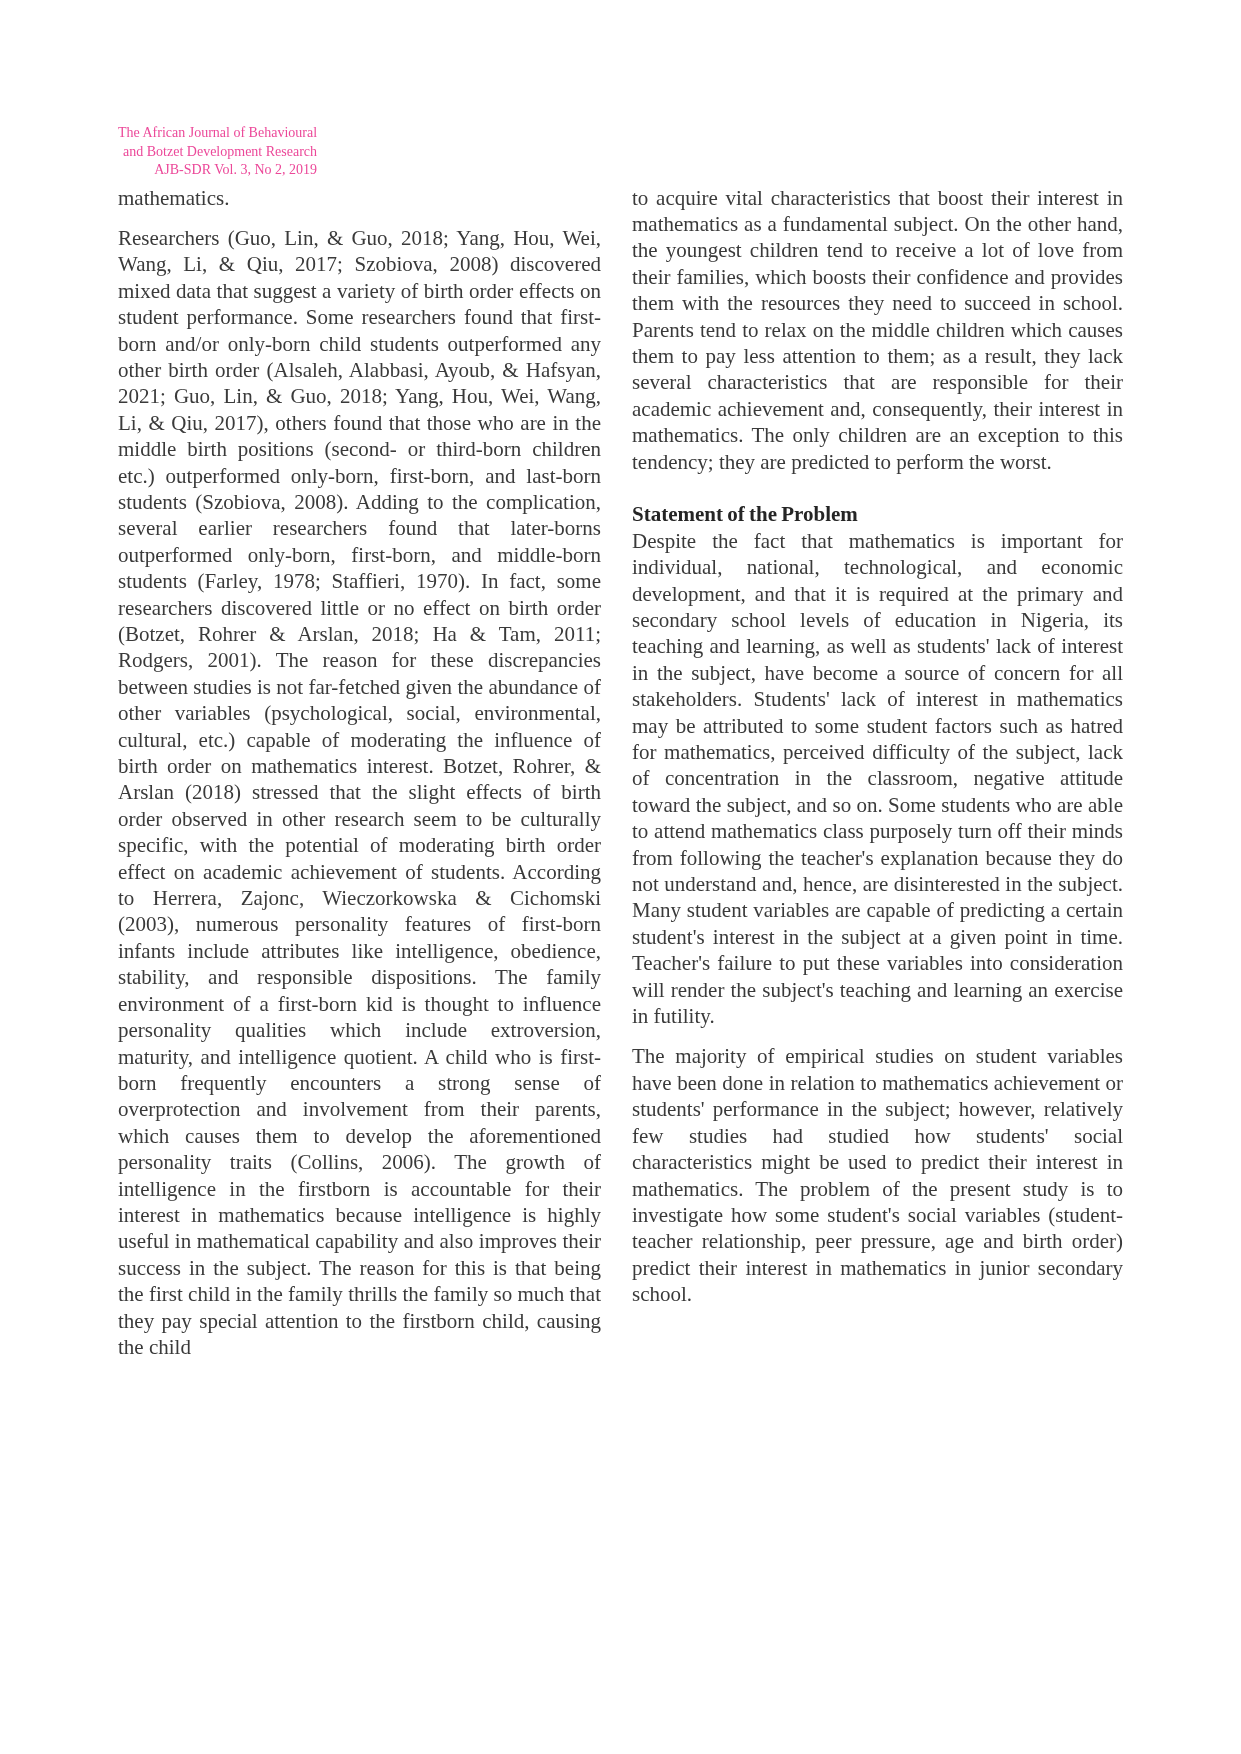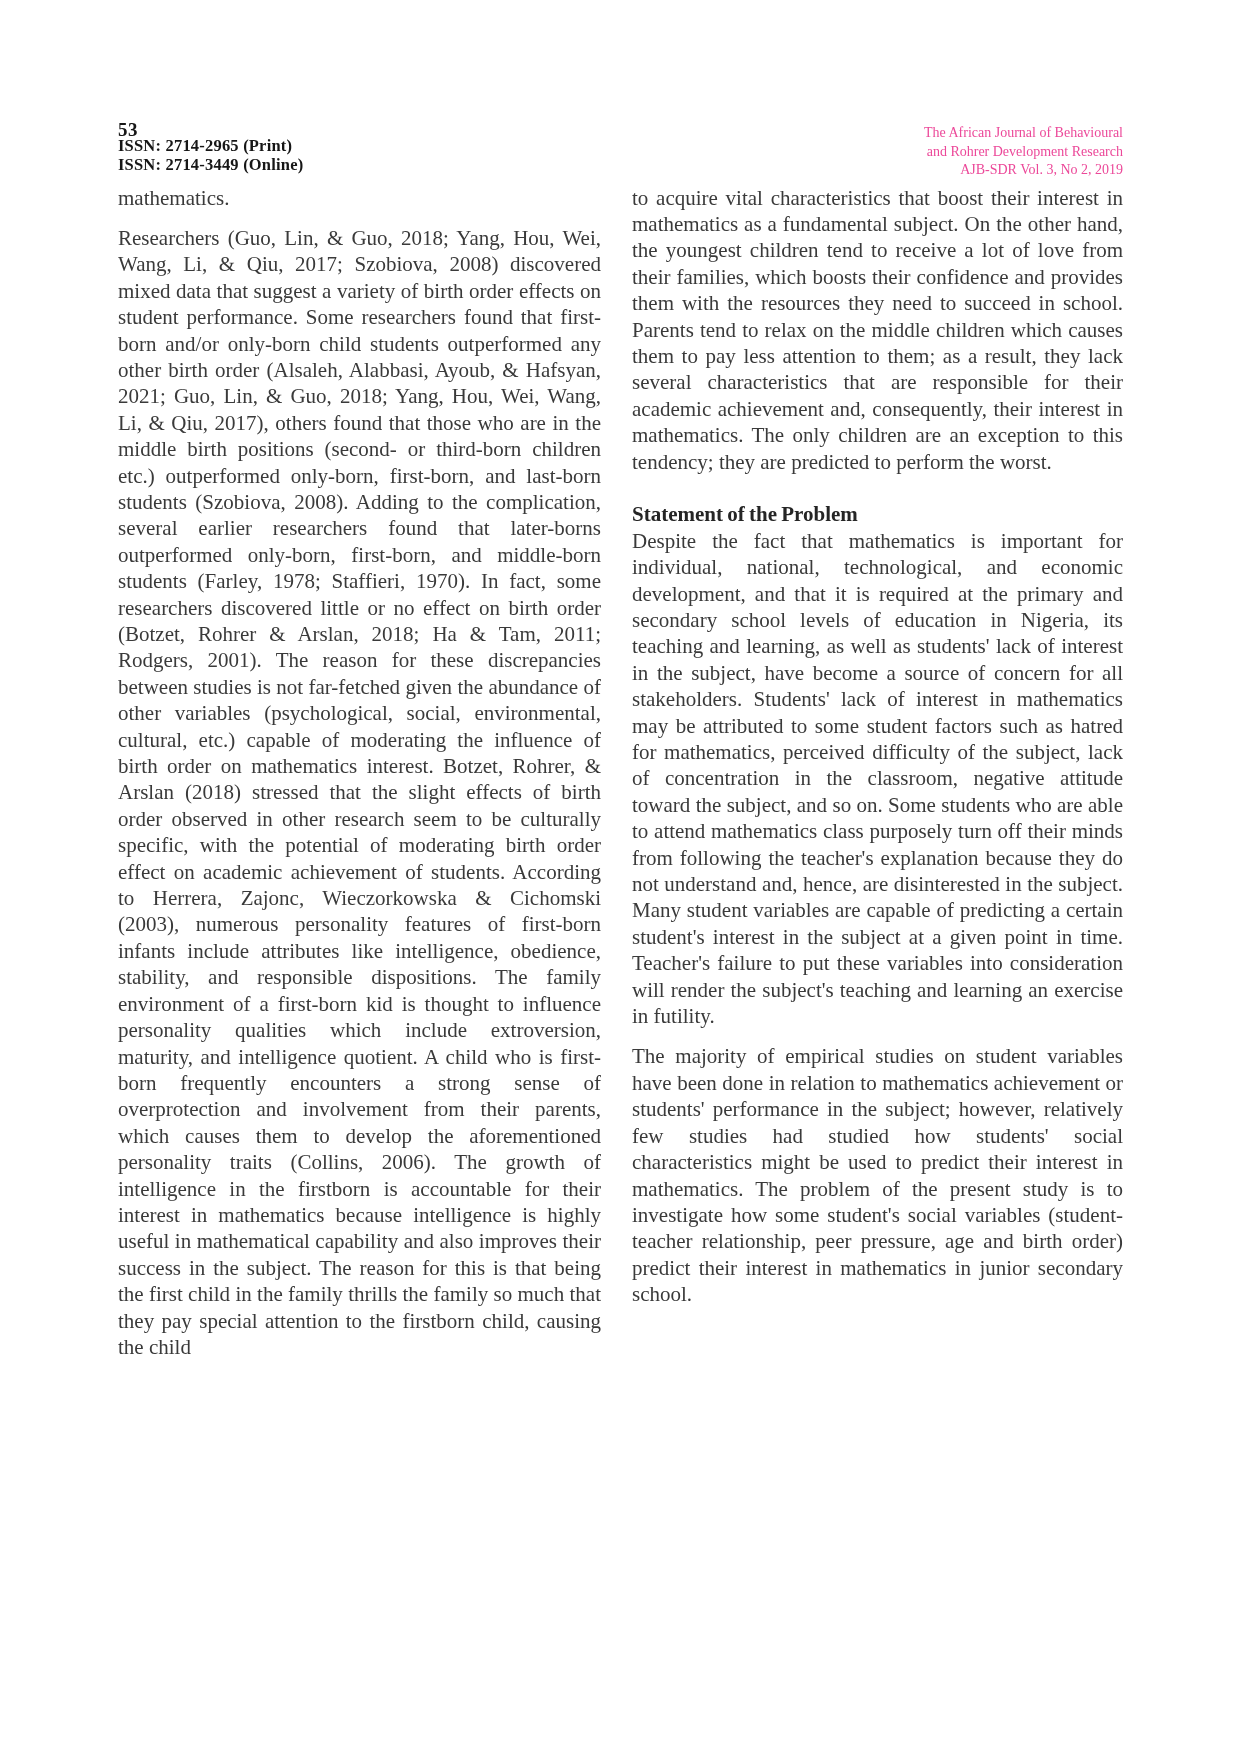--- a/index.html
+++ b/index.html
@@ -66,28 +66,23 @@
     word-spacing: -1px;
   }
   .section-heading + .para { margin-top: 0; font-family: Liberation Serif, serif; }
 </style>
 </head>
 <body>
 
 <div class="page">
 
   <header class="page-header">
-    <div class="header-left">
-      <div class="page-number">53</div>
-      <div class="issn">ISSN: 2714-2965 (Print)</div>
-      <div class="issn">ISSN: 2714-3449 (Online)</div>
-    </div>
     <div class="header-right">
       <div>The African Journal of Behavioural</div>
-      <div>and Rohrer Development Research</div>
+      <div>and Botzet Development Research</div>
       <div>AJB-SDR Vol. 3, No 2, 2019</div>
     </div>
   </header>
 
   <main class="columns">
 
     <section class="column left">
       <p class="para">mathematics.</p>
       <p class="para">Researchers (Guo, Lin, &amp; Guo, 2018; Yang, Hou, Wei, Wang, Li, &amp; Qiu, 2017; Szobiova, 2008) discovered mixed data that suggest a variety of birth order effects on student performance. Some researchers found that first-born and/or only-born child students outperformed any other birth order (Alsaleh, Alabbasi, Ayoub, &amp; Hafsyan, 2021; Guo, Lin, &amp; Guo, 2018; Yang, Hou, Wei, Wang, Li, &amp; Qiu, 2017), others found that those who are in the middle birth positions (second- or third-born children etc.) outperformed only-born, first-born, and last-born students (Szobiova, 2008). Adding to the complication, several earlier researchers found that later-borns outperformed only-born, first-born, and middle-born students (Farley, 1978; Staffieri, 1970). In fact, some researchers discovered little or no effect on birth order (Botzet, Rohrer &amp; Arslan, 2018; Ha &amp; Tam, 2011; Rodgers, 2001). The reason for these discrepancies between studies is not far-fetched given the abundance of other variables (psychological, social, environmental, cultural, etc.) capable of moderating the influence of birth order on mathematics interest. Botzet, Rohrer, &amp; Arslan (2018) stressed that the slight effects of birth order observed in other research seem to be culturally specific, with the potential of moderating birth order effect on academic achievement of students. According to Herrera, Zajonc, Wieczorkowska &amp; Cichomski (2003), numerous personality features of first-born infants include attributes like intelligence, obedience, stability, and responsible dispositions. The family environment of a first-born kid is thought to influence personality qualities which include extroversion, maturity, and intelligence quotient. A child who is first-born frequently encounters a strong sense of overprotection and involvement from their parents, which causes them to develop the aforementioned personality traits (Collins, 2006). The growth of intelligence in the firstborn is accountable for their interest in mathematics because intelligence is highly useful in mathematical capability and also improves their success in the subject. The reason for this is that being the first child in the family thrills the family so much that they pay special attention to the firstborn child, causing the child</p>
     </section>

